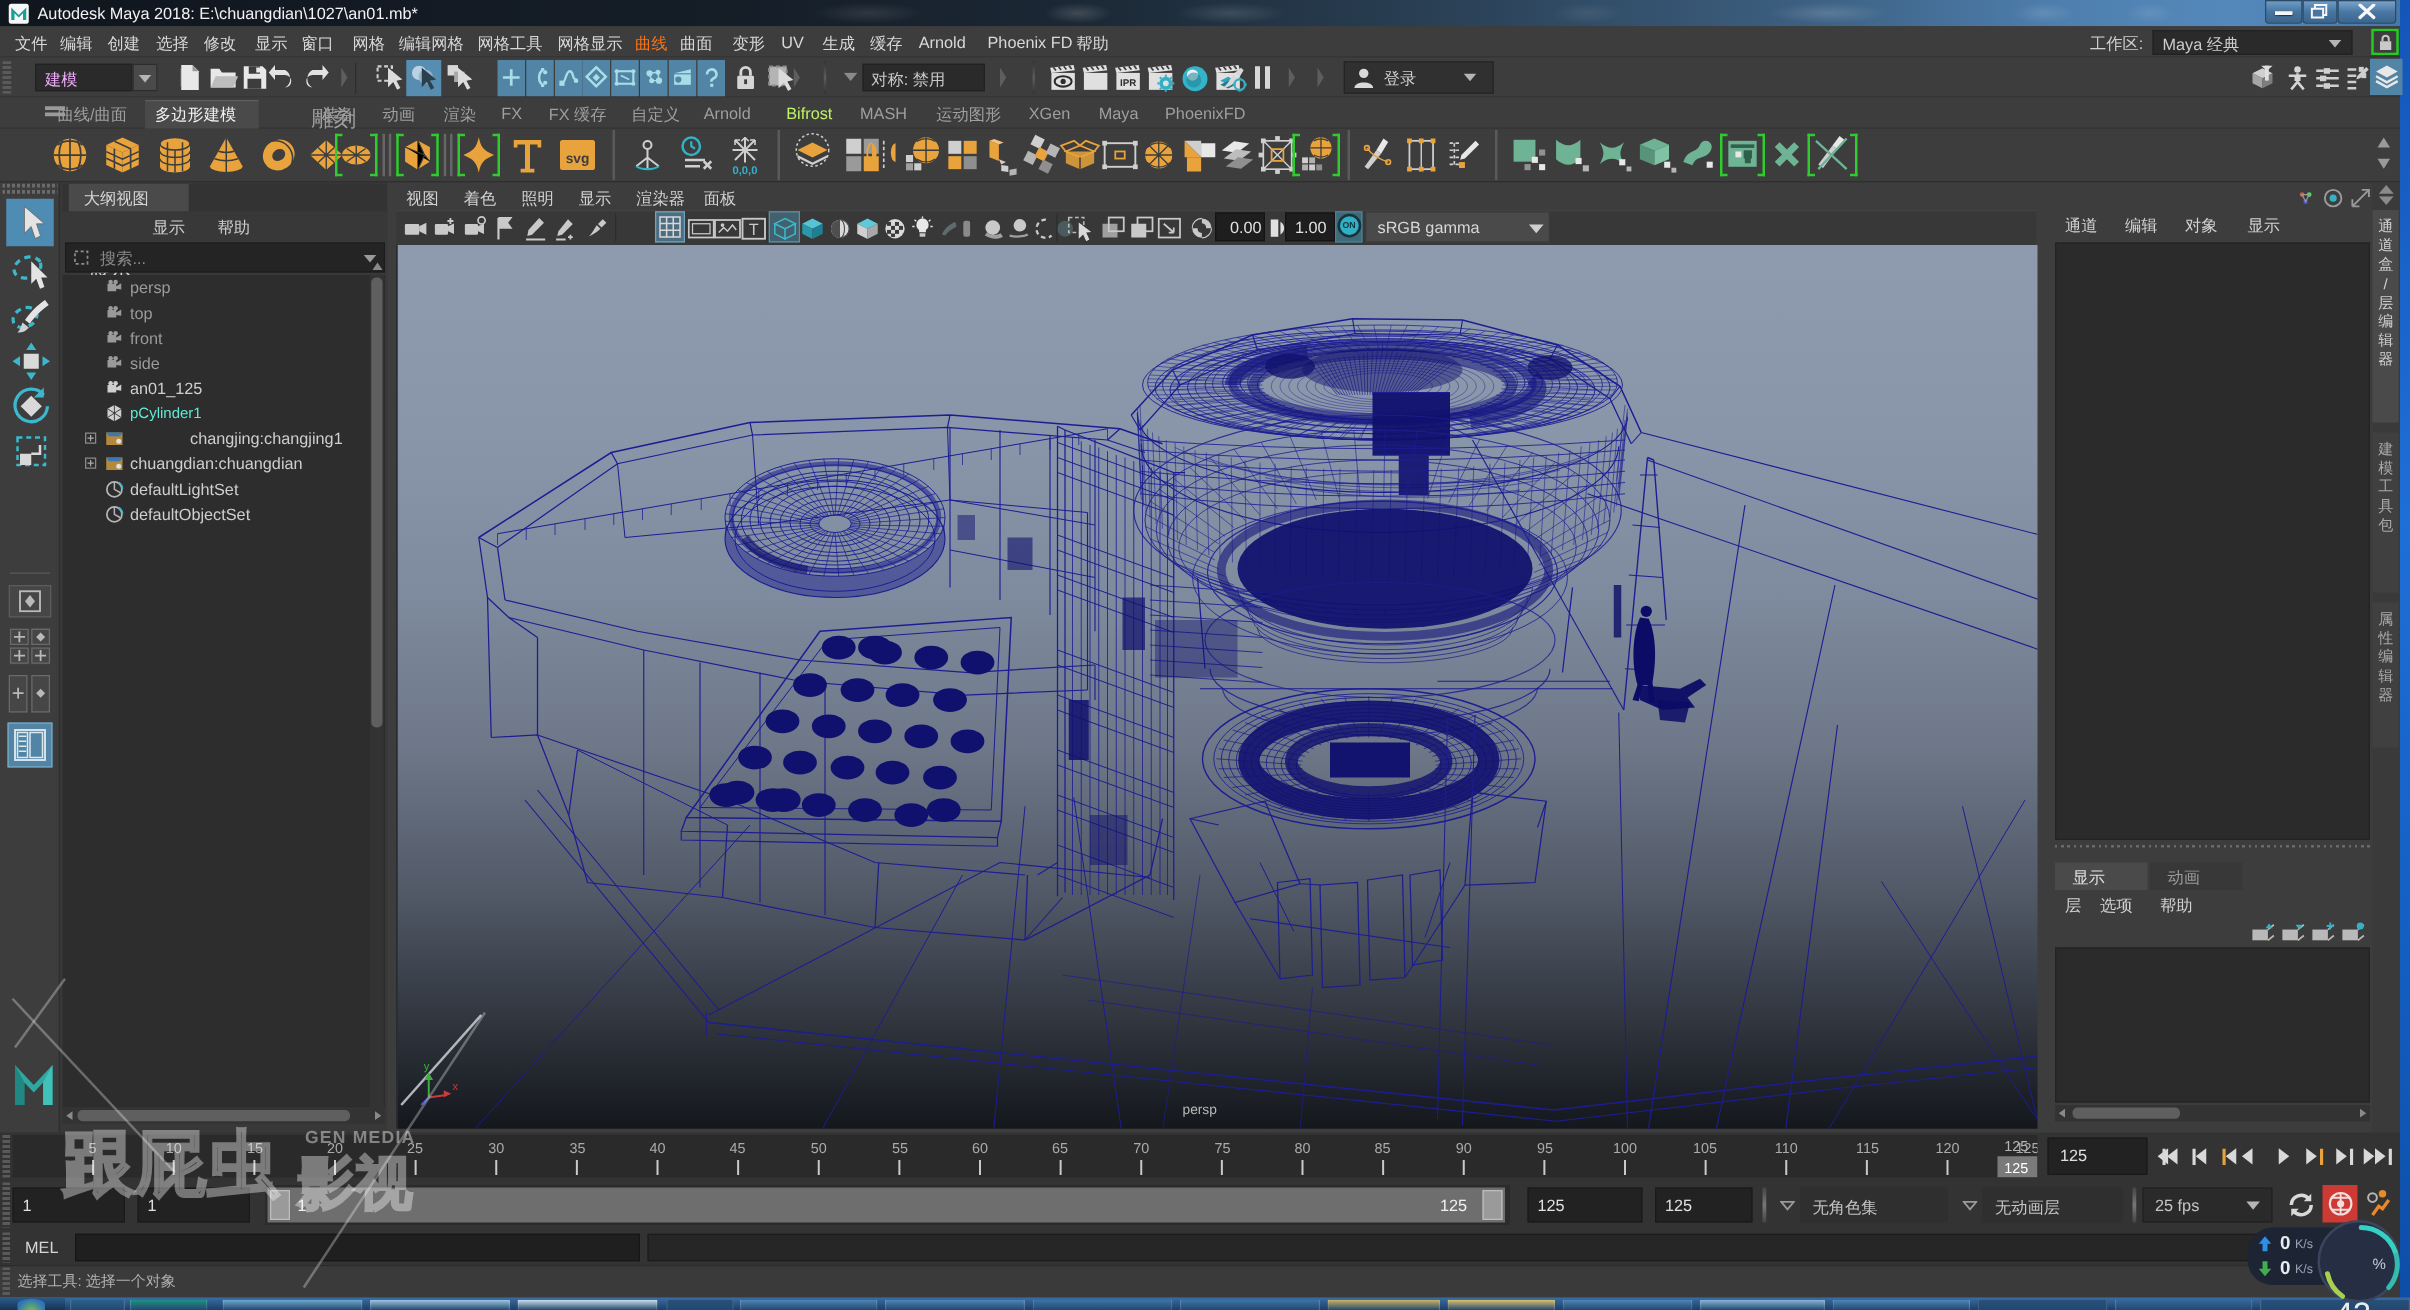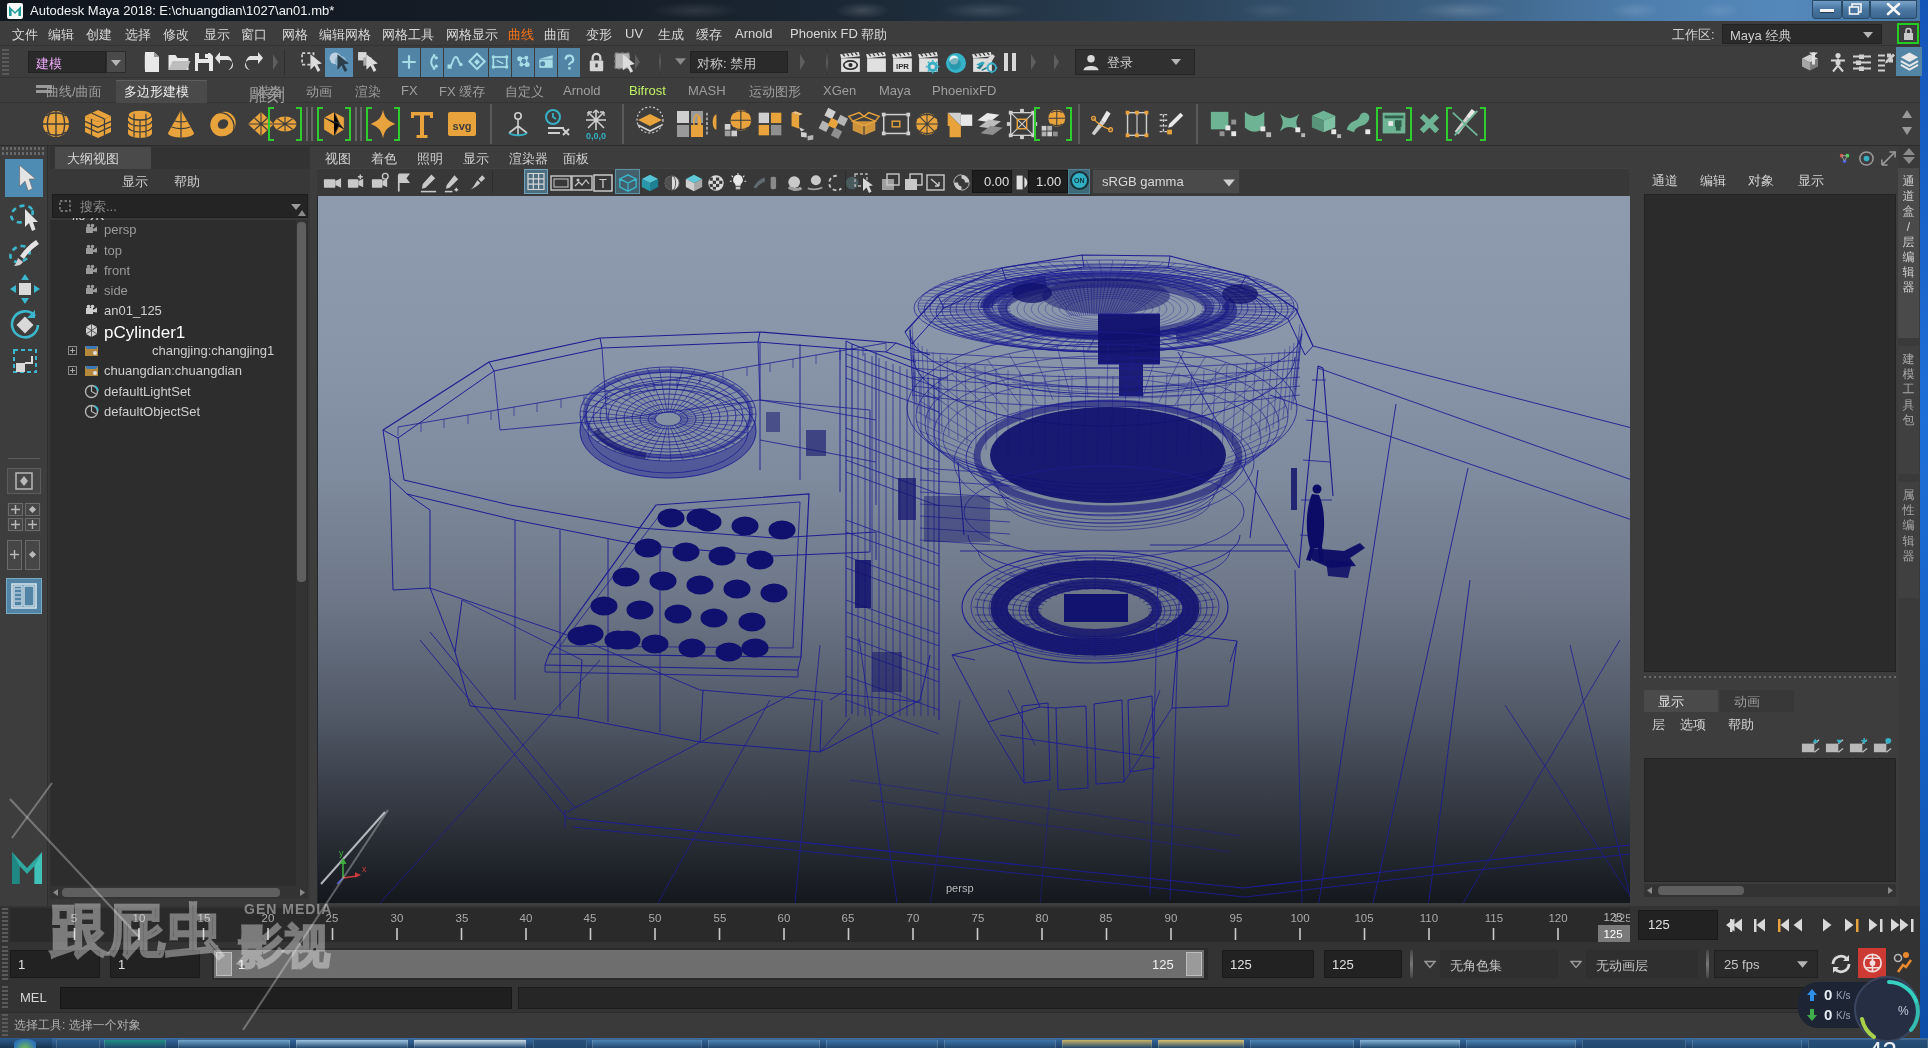--- a/index.html
+++ b/index.html
@@ -695,21 +695,21 @@
 <svg class="ic" style="left:84px;top:303px" width="15" height="15" viewBox="0 0 15 15">
         <path d="M2 5 h7 v6 H2 Z M9 7 l4 -2.5 v5 L9 9 Z" fill="#cfcfcf"></path>
         <circle cx="4.5" cy="3.5" r="1.8" fill="#cfcfcf"></circle>
         <circle cx="8.5" cy="3.5" r="1.8" fill="#cfcfcf"></circle>
       </svg>
 <div style="position:absolute;left:104px;top:303px;font-size:13px;color:#cfcfcf;white-space:nowrap;text-align:center;">an01_125</div>
 <svg class="ic" style="left:84px;top:323px" width="15" height="15" viewBox="0 0 15 15">
         <path d="M7.5 1 L13 4 V11 L7.5 14 L2 11 V4 Z" fill="#cfcfcf"></path>
         <path d="M7.5 1 V14 M2 4 L13 11 M13 4 L2 11" stroke="#2d2d2d" stroke-width=".7"></path>
       </svg>
-<div style="position:absolute;left:104px;top:323px;font-size:17px;color:#ffffff;white-space:nowrap;">pCylinder1</div>
+<div style="position:absolute;left:104px;top:323px;font-size:12px;color:#5eead4;white-space:nowrap;">pCylinder1</div>
 <div style="position:absolute;left:68px;top:346px;width:9px;height:9px;border:1px solid #8a8a8a;background:#2d2d2d;"></div>
 <div style="position:absolute;left:70px;top:350px;width:5px;height:1px;background:#aaa;"></div>
 <div style="position:absolute;left:72px;top:348px;width:1px;height:5px;background:#aaa;"></div>
 <svg class="ic" style="left:84px;top:343px" width="15" height="15" viewBox="0 0 15 15">
         <rect x="1" y="3" width="13" height="10" fill="#b5893c"></rect>
         <path d="M1 3 L14 3 L12 6 L3 6 Z" fill="#3b78b5"></path>
         <circle cx="11" cy="10" r="2" fill="#e0e0e0"></circle>
       </svg>
 <div style="position:absolute;left:104px;top:343px;font-size:13px;color:#cfcfcf;white-space:nowrap;margin-left:48px;">changjing:changjing1</div>
 <div style="position:absolute;left:68px;top:366px;width:9px;height:9px;border:1px solid #8a8a8a;background:#2d2d2d;"></div>

